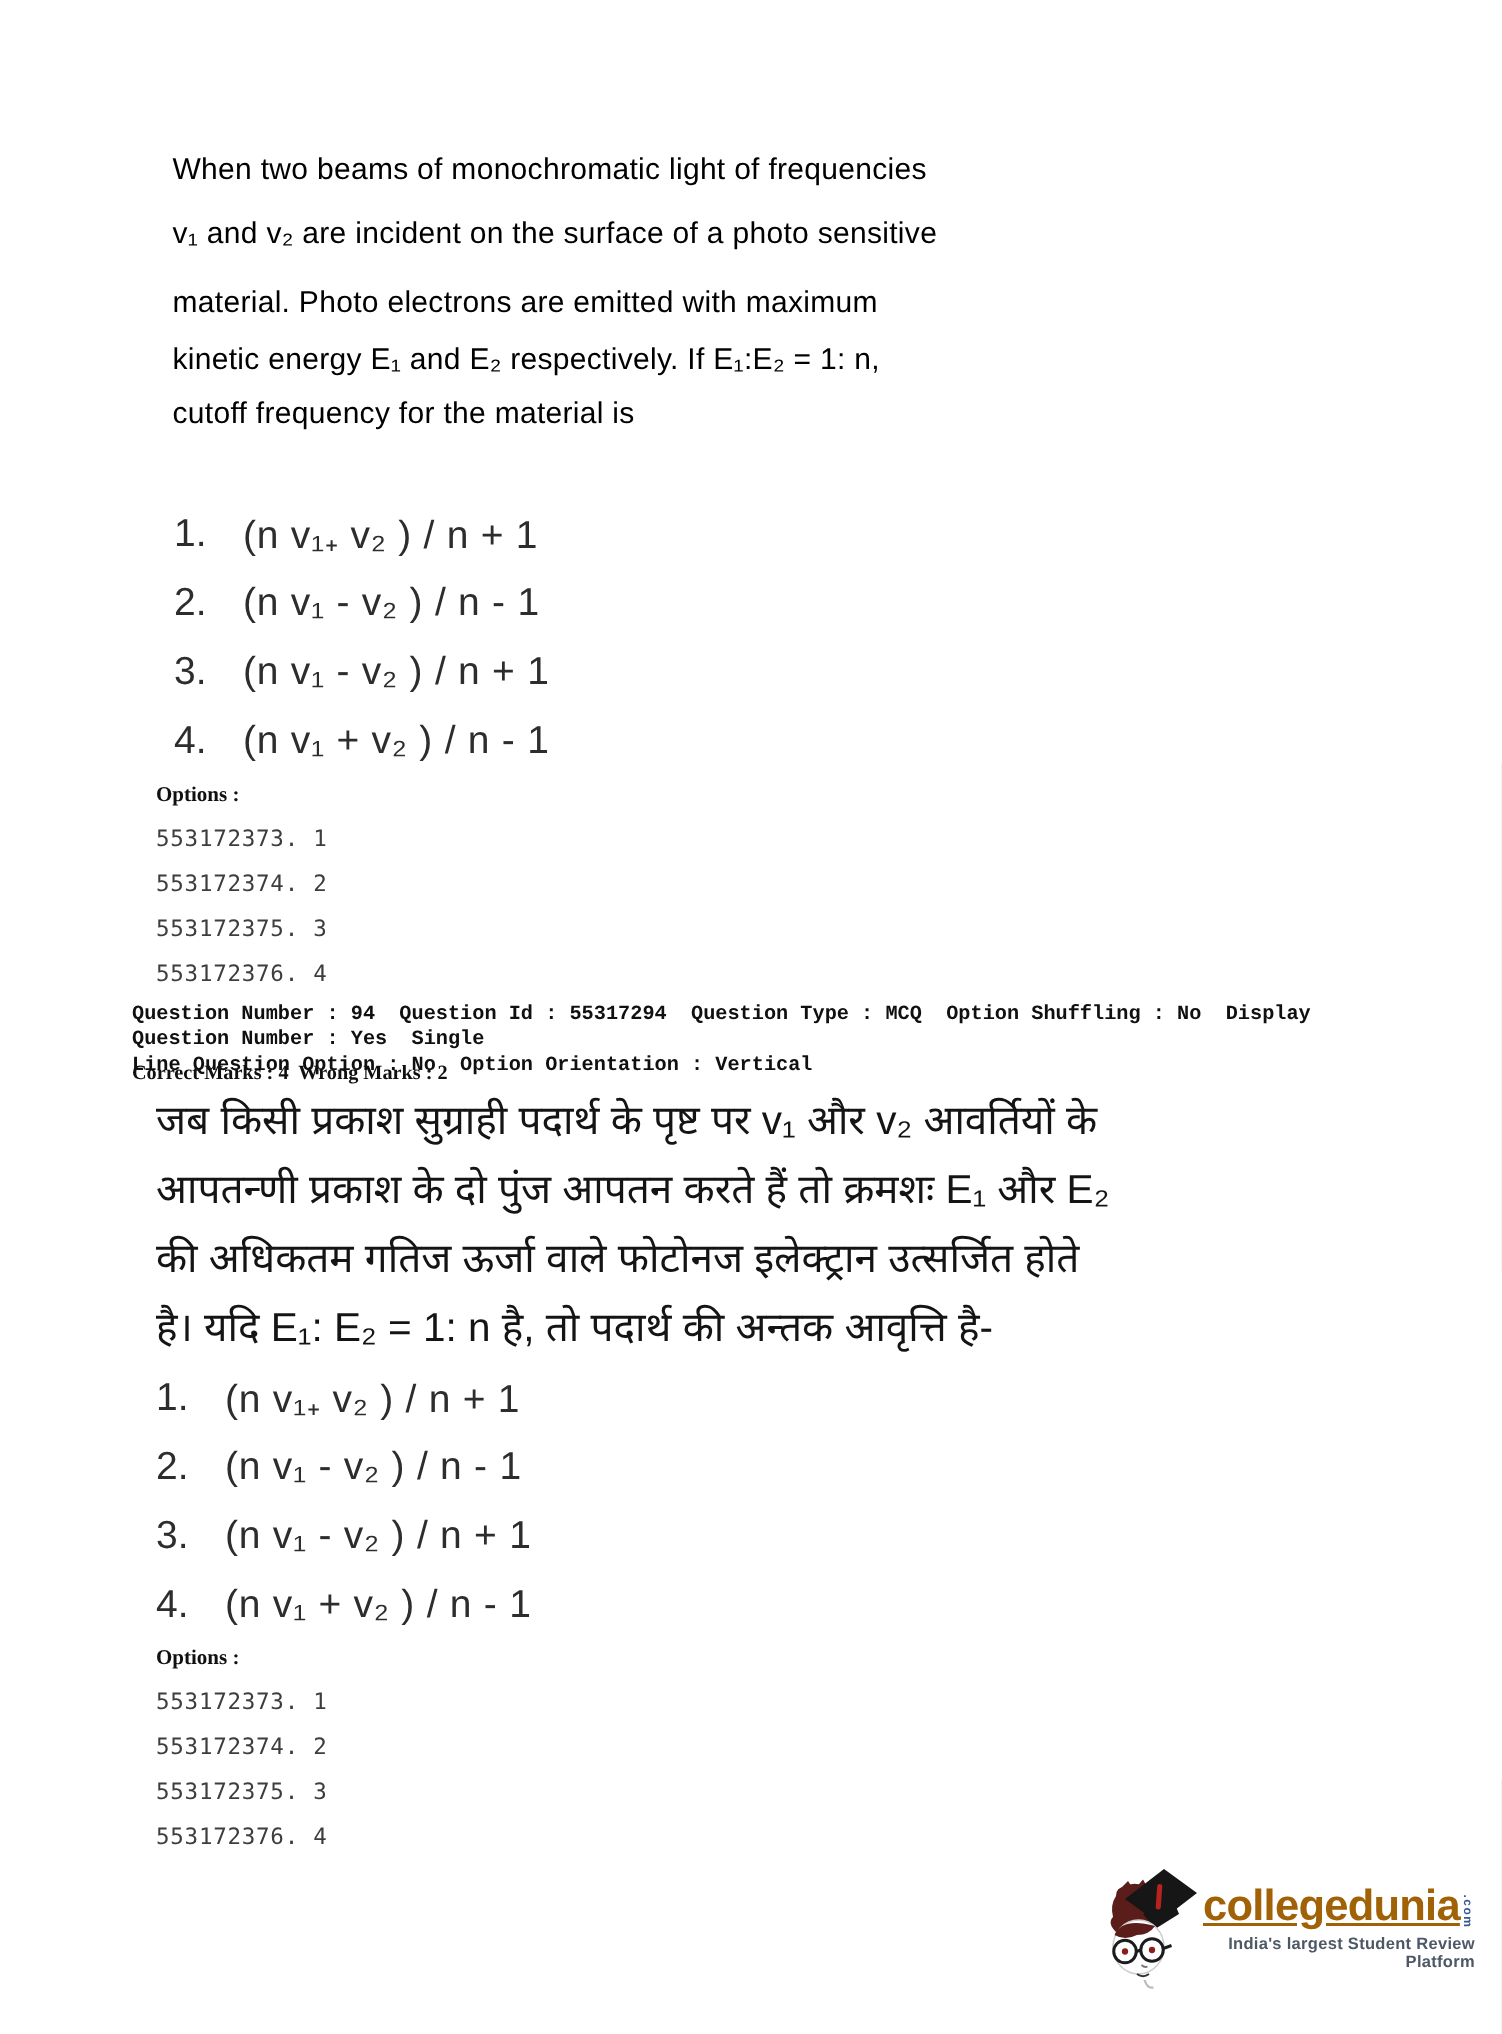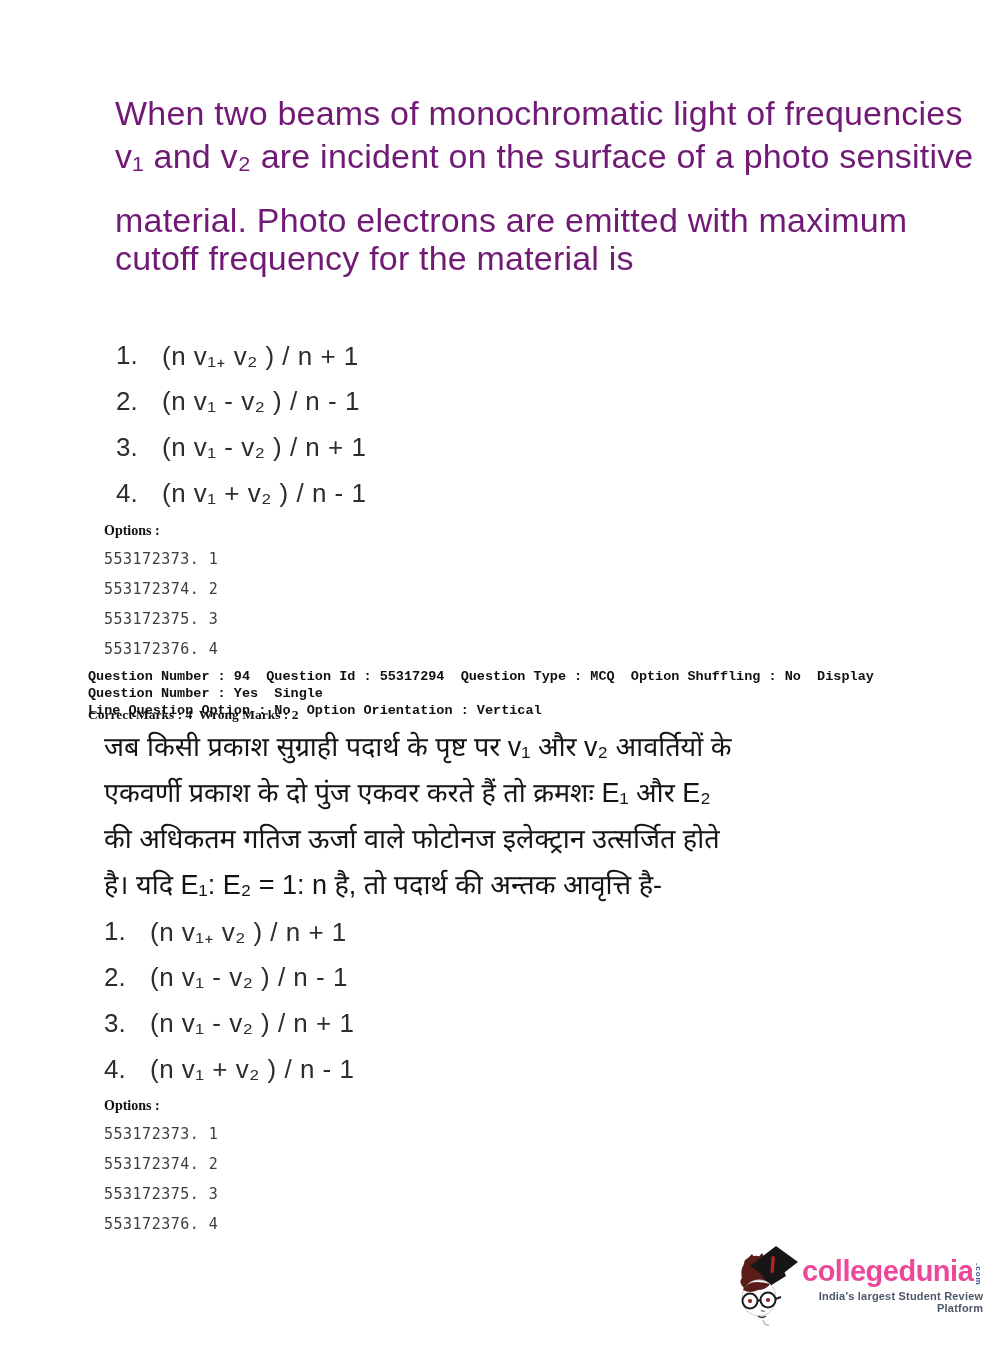--- a/index.html
+++ b/index.html
@@ -9,25 +9,25 @@
     margin:0 auto;
     background:#ffffff;
     font-family:"Liberation Sans", sans-serif;
     color:#222;
     overflow:hidden;
   }
 
   
   .q-en {
     position:absolute; left:115px; top:98px; width:740px;
-    font-size:34px; color:#701a75; letter-spacing:0.2px;
+    font-size:20px; color:#000000; letter-spacing:0.2px;
   }
   .q-en .line { display:block; white-space:nowrap; line-height:30px; }
   .q-en .line:nth-child(1){ margin-bottom:13px; }
-  .q-en .line:nth-child(2){ margin-bottom:34px; }
+  .q-en .line:nth-child(2){ margin-bottom:16px; }
   .q-en .line:nth-child(3){ margin-bottom:8px; }
   .q-en .line:nth-child(4){ margin-bottom:6px; }
 
   
   .opts {
     position:absolute;
     font-size:26px; color:#2d2d2d;
   }
   .opts-en { left:116px; top:332px; }
   .opts-hi { left:104px; top:908px; }
@@ -88,20 +88,21 @@
 </style>
 </head>
 <body>
 
 <div class="page">
 
   <div class="q-en">
     <span class="line">When two beams of monochromatic light of frequencies</span>
     <span class="line">v₁ and v₂ are incident on the surface of a photo sensitive</span>
     <span class="line">material. Photo electrons are emitted with maximum</span>
+    <span class="line">kinetic energy E₁ and E₂ respectively. If E₁:E₂ = 1: n,</span>
     <span class="line">cutoff frequency for the material is</span>
   </div>
 
   <div class="opts opts-en">
     <div class="opt-row">
       <span class="opt-num">1.</span>
       <span class="opt-formula">(n v₁₊ v₂ ) / n + 1</span>
     </div>
     <div class="opt-row">
       <span class="opt-num">2.</span>
@@ -124,21 +125,21 @@
     <div class="option-id">553172375. 3</div>
     <div class="option-id">553172376. 4</div>
   </div>
 
   <div class="metadata">Question Number : 94  Question Id : 55317294  Question Type : MCQ  Option Shuffling : No  Display Question Number : Yes  Single
 Line Question Option : No  Option Orientation : Vertical</div>
   <div class="marks">Correct Marks : 4  Wrong Marks : 2</div>
 
   <div class="q-hi">
     <span class="line">जब किसी प्रकाश सुग्राही पदार्थ के पृष्ट पर v₁ और v₂ आवर्तियों  के</span>
-    <span class="line">एकवर्णी प्रकाश के दो पुंज एकवर करते हैं तो क्रमशः E₁ और E₂</span>
+    <span class="line">आपतन्णी प्रकाश के दो पुंज आपतन करते हैं तो क्रमशः E₁ और E₂</span>
     <span class="line">की अधिकतम गतिज ऊर्जा वाले फोटोनज इलेक्ट्रान उत्सर्जित होते</span>
     <span class="line">है। यदि E₁: E₂ = 1: n है, तो पदार्थ की अन्तक आवृत्ति है-</span>
   </div>
 
   <div class="opts opts-hi">
     <div class="opt-row">
       <span class="opt-num">1.</span>
       <span class="opt-formula">(n v₁₊ v₂ ) / n + 1</span>
     </div>
     <div class="opt-row">
@@ -188,20 +189,20 @@
         <circle cx="32" cy="56" r="2.1" fill="#8a1f1a"></circle>
 
         <path d="M25,66 Q27,68 29,67" fill="none" stroke="#777" stroke-width="1.2"></path>
         <path d="M22,72 Q26,75 30,72" fill="none" stroke="#333" stroke-width="1.4"></path>
 
         <path d="M27,76 Q29,82 33,81" fill="none" stroke="#bbbbbb" stroke-width="1.5"></path>
       </svg>
     </span>
     <span class="logo-text">
       <span class="brand-row">
-        <span class="brand" style="color: #ec4899;">collegedunia</span>
+        <span class="brand" style="color: #a16207; text-decoration: underline;">collegedunia</span>
         <span class="tld" style="color: rgb(58, 87, 149);">.com</span>
       </span>
       <span class="tagline" style="display: block; color: rgb(77, 88, 102);">India's largest Student Review Platform</span>
     </span>
   </div>
 
 </div>
 
 </body></html>

